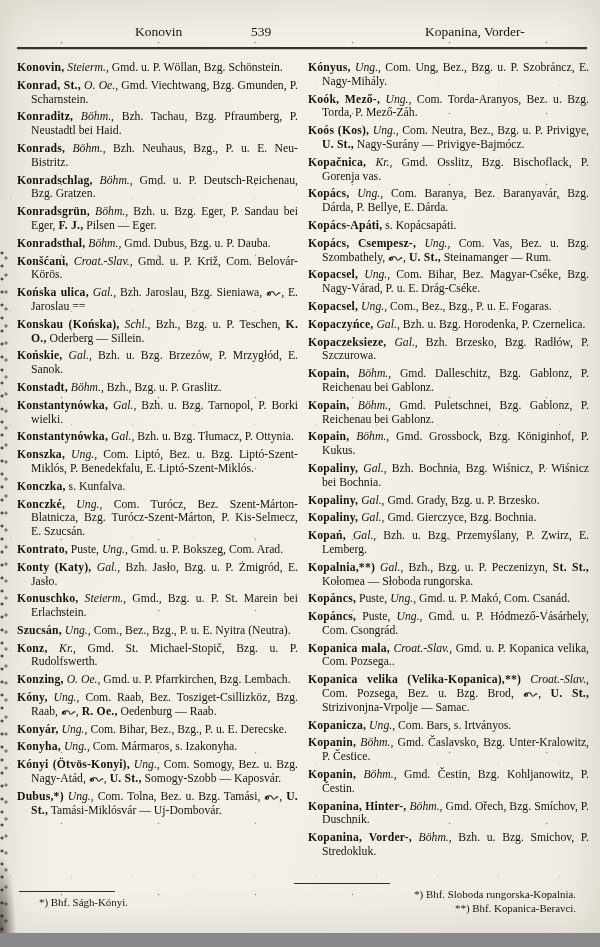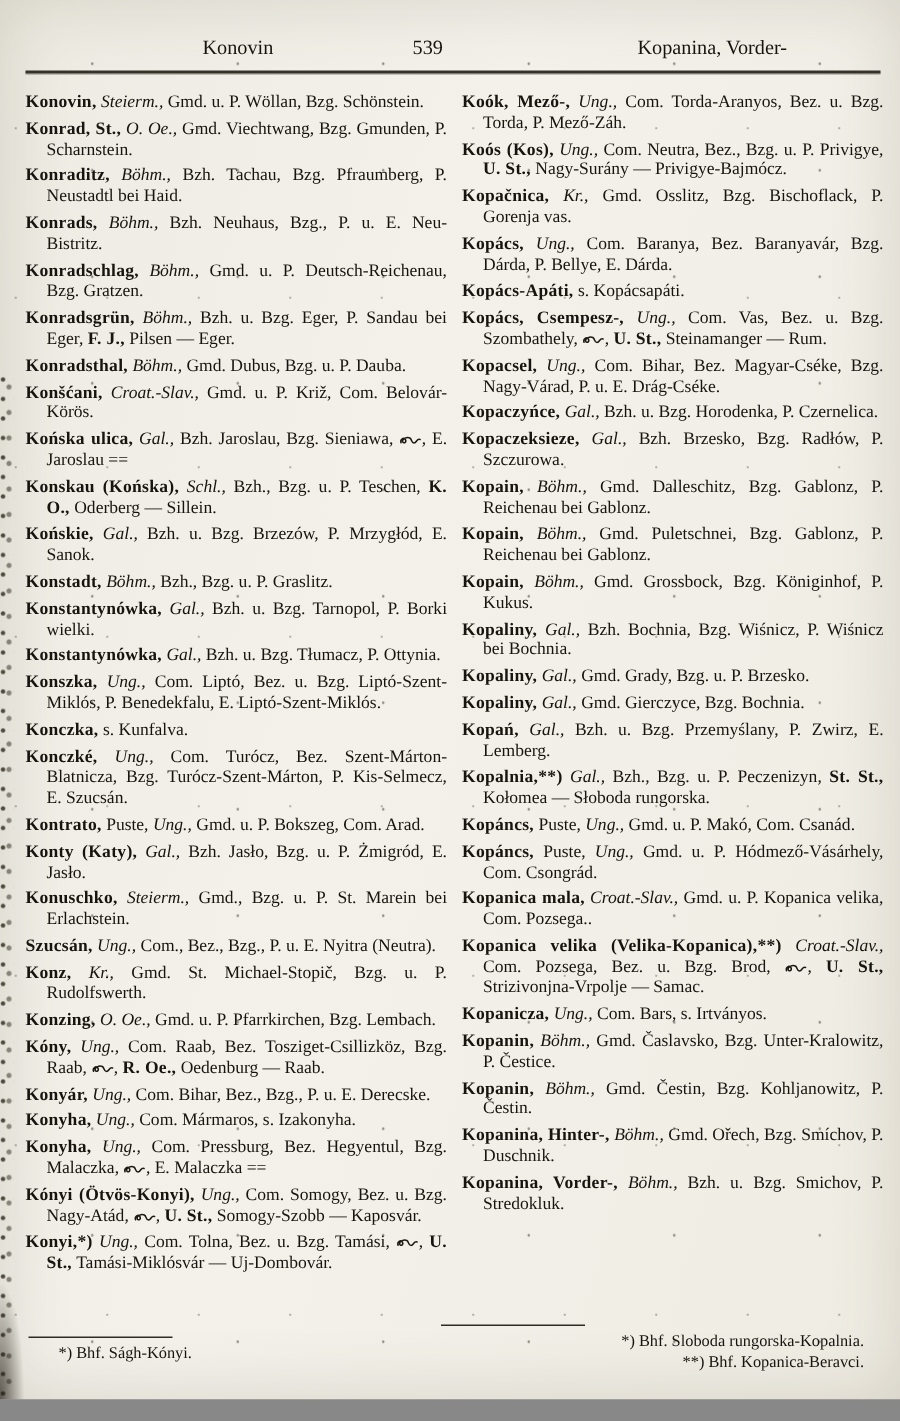--- a/index.html
+++ b/index.html
@@ -18,21 +18,21 @@
     background-position:13px 7px,41px 29px;}
   .edge-noise{position:absolute;left:0;top:250px;width:9px;height:697px;z-index:2;pointer-events:none;
     background-image:
       radial-gradient(circle at 2px 3px, rgba(40,35,25,.8) 1px, transparent 1.9px),
       radial-gradient(circle at 6px 8px, rgba(40,35,25,.5) 1.3px, transparent 2.1px);
     background-size:9px 13px,11px 17px;}
   .corner-blob{position:absolute;left:0;top:856px;width:16px;height:91px;z-index:2;pointer-events:none;
     background:radial-gradient(ellipse at 0% 85%, rgba(35,30,22,.7), transparent 72%);}
   .runhead{position:absolute;top:24px;left:0;width:600px;height:20px;font-size:13.5px;z-index:4;}
   .rh-left{position:absolute;left:135px;}
-  .rh-center{position:absolute;left:251px;margin-left:24px;}
+  .rh-center{position:absolute;left:251px;}
   .rh-right{position:absolute;left:385px;margin-left:40px;}
   .headrule{position:absolute;left:17px;top:47px;width:570px;height:2px;background:#36322a;z-index:4;
     box-shadow:0 1px 0 rgba(54,50,42,.25);}
   .col{position:absolute;top:57px;width:289px;height:832px;overflow:hidden;z-index:4;
     font-size:11.7px;line-height:13.8px;text-align:justify;}
   .col-left{left:13px;}
   .col-right{left:304px;}
   .entry{margin:4px;padding-left:14px;text-indent:-14px;}
   .hw{font-weight:bold;letter-spacing:.2px;}
   .it{font-style:italic;}
@@ -78,40 +78,39 @@
       <p class="entry"><span class="hw">Konty (Katy),</span><span class="it"> Gal.,</span><span> Bzh. Jasło, Bzg. u. P. Żmigród, E. Jasło.</span></p>
       <p class="entry"><span class="hw">Konuschko,</span><span class="it"> Steierm.,</span><span> Gmd., Bzg. u. P. St. Marein bei Erlachstein.</span></p>
       <p class="entry"><span class="hw">Szucsán,</span><span class="it"> Ung.,</span><span> Com., Bez., Bzg., P. u. E. Nyitra (Neutra).</span></p>
       <p class="entry"><span class="hw">Konz,</span><span class="it"> Kr.,</span><span> Gmd. St. Michael-Stopič, Bzg. u. P. Rudolfswerth.</span></p>
       <p class="entry"><span class="hw">Konzing,</span><span class="it"> O. Oe.,</span><span> Gmd. u. P. Pfarrkirchen, Bzg. Lembach.</span></p>
       <p class="entry"><span class="hw">Kóny,</span><span class="it"> Ung.,</span><span> Com. Raab, Bez. Tosziget-Csillizköz, Bzg. Raab, </span><span class="glyph"><svg viewBox="0 0 22 10" width="15" height="7" aria-hidden="true">
             <path d="M2 7.5 C0.8 4,4.8 1.6,6.3 4.4 C7.6 7,4.6 8.8,3.6 6.4 C2.6 4,7.6 1.2,10.6 2.8 C12.8 4,11.8 7.6,14.6 7.6 C17.6 7.6,17 3.2,20.6 4.2" fill="none" stroke="#1d1a14" stroke-width="1.5" stroke-linecap="round"></path>
           </svg></span><span>, </span><span class="hw">R. Oe.,</span><span> Oedenburg — Raab.</span></p>
       <p class="entry"><span class="hw">Konyár,</span><span class="it"> Ung.,</span><span> Com. Bihar, Bez., Bzg., P. u. E. Derecske.</span></p>
       <p class="entry"><span class="hw">Konyha,</span><span class="it"> Ung.,</span><span> Com. Mármaros, s. Izakonyha.</span></p>
-      <p class="entry"><span class="hw">Konyha,</span><span class="it"> Ung.,</span><span> Com. Pressburg, Bez. Hegyentul, Bzg. Malaczka, </span><span class="glyph"><svg viewBox="0 0 22 10" width="15" height="7" aria-hidden="true">
-            <path d="M2 7.5 C0.8 4,4.8 1.6,6.3 4.4 C7.6 7,4.6 8.8,3.6 6.4 C2.6 4,7.6 1.2,10.6 2.8 C12.8 4,11.8 7.6,14.6 7.6 C17.6 7.6,17 3.2,20.6 4.2" fill="none" stroke="#1d1a14" stroke-width="1.5" stroke-linecap="round"></path>
-          </svg></span><span>, E. Malaczka ==</span></p>
       <p class="entry"><span class="hw">Kónyi (Ötvös-Konyi),</span><span class="it"> Ung.,</span><span> Com. Somogy, Bez. u. Bzg. Nagy-Atád, </span><span class="glyph"><svg viewBox="0 0 22 10" width="15" height="7" aria-hidden="true">
             <path d="M2 7.5 C0.8 4,4.8 1.6,6.3 4.4 C7.6 7,4.6 8.8,3.6 6.4 C2.6 4,7.6 1.2,10.6 2.8 C12.8 4,11.8 7.6,14.6 7.6 C17.6 7.6,17 3.2,20.6 4.2" fill="none" stroke="#1d1a14" stroke-width="1.5" stroke-linecap="round"></path>
           </svg></span><span>, </span><span class="hw">U. St.,</span><span> Somogy-Szobb — Kaposvár.</span></p>
-      <p class="entry"><span class="hw">Konyi,*)</span><span class="it"> Ung.,</span><span> Com. Tolna, Bez. u. Bzg. Tamási, </span><span class="glyph"><svg viewBox="0 0 22 10" width="15" height="7" aria-hidden="true">
+      <p class="entry"><span class="hw">Dubus,*)</span><span class="it"> Ung.,</span><span> Com. Tolna, Bez. u. Bzg. Tamási, </span><span class="glyph"><svg viewBox="0 0 22 10" width="15" height="7" aria-hidden="true">
             <path d="M2 7.5 C0.8 4,4.8 1.6,6.3 4.4 C7.6 7,4.6 8.8,3.6 6.4 C2.6 4,7.6 1.2,10.6 2.8 C12.8 4,11.8 7.6,14.6 7.6 C17.6 7.6,17 3.2,20.6 4.2" fill="none" stroke="#1d1a14" stroke-width="1.5" stroke-linecap="round"></path>
           </svg></span><span>, </span><span class="hw">U. St.,</span><span> Tamási-Miklósvár — Uj-Dombovár.</span></p>
     </div>
   <div class="col col-right">
+      <p class="entry"><span class="hw">Kónyus,</span><span class="it"> Ung.,</span><span> Com. Ung, Bez., Bzg. u. P. Szobráncz, E. Nagy-Mihály.</span></p>
       <p class="entry"><span class="hw">Koók, Mező-,</span><span class="it"> Ung.,</span><span> Com. Torda-Aranyos, Bez. u. Bzg. Torda, P. Mező-Záh.</span></p>
       <p class="entry"><span class="hw">Koós (Kos),</span><span class="it"> Ung.,</span><span> Com. Neutra, Bez., Bzg. u. P. Privigye, </span><span class="hw">U. St.,</span><span> Nagy-Surány — Privigye-Bajmócz.</span></p>
       <p class="entry"><span class="hw">Kopačnica,</span><span class="it"> Kr.,</span><span> Gmd. Osslitz, Bzg. Bischoflack, P. Gorenja vas.</span></p>
       <p class="entry"><span class="hw">Kopács,</span><span class="it"> Ung.,</span><span> Com. Baranya, Bez. Baranyavár, Bzg. Dárda, P. Bellye, E. Dárda.</span></p>
       <p class="entry"><span class="hw">Kopács-Apáti,</span><span> s. Kopácsapáti.</span></p>
       <p class="entry"><span class="hw">Kopács, Csempesz-,</span><span class="it"> Ung.,</span><span> Com. Vas, Bez. u. Bzg. Szombathely, </span><span class="glyph"><svg viewBox="0 0 22 10" width="15" height="7" aria-hidden="true">
             <path d="M2 7.5 C0.8 4,4.8 1.6,6.3 4.4 C7.6 7,4.6 8.8,3.6 6.4 C2.6 4,7.6 1.2,10.6 2.8 C12.8 4,11.8 7.6,14.6 7.6 C17.6 7.6,17 3.2,20.6 4.2" fill="none" stroke="#1d1a14" stroke-width="1.5" stroke-linecap="round"></path>
           </svg></span><span>, </span><span class="hw">U. St.,</span><span> Steinamanger — Rum.</span></p>
       <p class="entry"><span class="hw">Kopacsel,</span><span class="it"> Ung.,</span><span> Com. Bihar, Bez. Magyar-Cséke, Bzg. Nagy-Várad, P. u. E. Drág-Cséke.</span></p>
+      <p class="entry"><span class="hw">Kopacsel,</span><span class="it"> Ung.,</span><span> Com., Bez., Bzg., P. u. E. Fogaras.</span></p>
       <p class="entry"><span class="hw">Kopaczyńce,</span><span class="it"> Gal.,</span><span> Bzh. u. Bzg. Horodenka, P. Czernelica.</span></p>
       <p class="entry"><span class="hw">Kopaczeksieze,</span><span class="it"> Gal.,</span><span> Bzh. Brzesko, Bzg. Radłów, P. Szczurowa.</span></p>
       <p class="entry"><span class="hw">Kopain,</span><span class="it"> Böhm.,</span><span> Gmd. Dalleschitz, Bzg. Gablonz, P. Reichenau bei Gablonz.</span></p>
       <p class="entry"><span class="hw">Kopain,</span><span class="it"> Böhm.,</span><span> Gmd. Puletschnei, Bzg. Gablonz, P. Reichenau bei Gablonz.</span></p>
       <p class="entry"><span class="hw">Kopain,</span><span class="it"> Böhm.,</span><span> Gmd. Grossbock, Bzg. Königinhof, P. Kukus.</span></p>
       <p class="entry"><span class="hw">Kopaliny,</span><span class="it"> Gal.,</span><span> Bzh. Bochnia, Bzg. Wiśnicz, P. Wiśnicz bei Bochnia.</span></p>
       <p class="entry"><span class="hw">Kopaliny,</span><span class="it"> Gal.,</span><span> Gmd. Grady, Bzg. u. P. Brzesko.</span></p>
       <p class="entry"><span class="hw">Kopaliny,</span><span class="it"> Gal.,</span><span> Gmd. Gierczyce, Bzg. Bochnia.</span></p>
       <p class="entry"><span class="hw">Kopań,</span><span class="it"> Gal.,</span><span> Bzh. u. Bzg. Przemyślany, P. Zwirz, E. Lemberg.</span></p>
       <p class="entry"><span class="hw">Kopalnia,**)</span><span class="it"> Gal.,</span><span> Bzh., Bzg. u. P. Peczenizyn, </span><span class="hw">St. St.,</span><span> Kołomea — Słoboda rungorska.</span></p>

